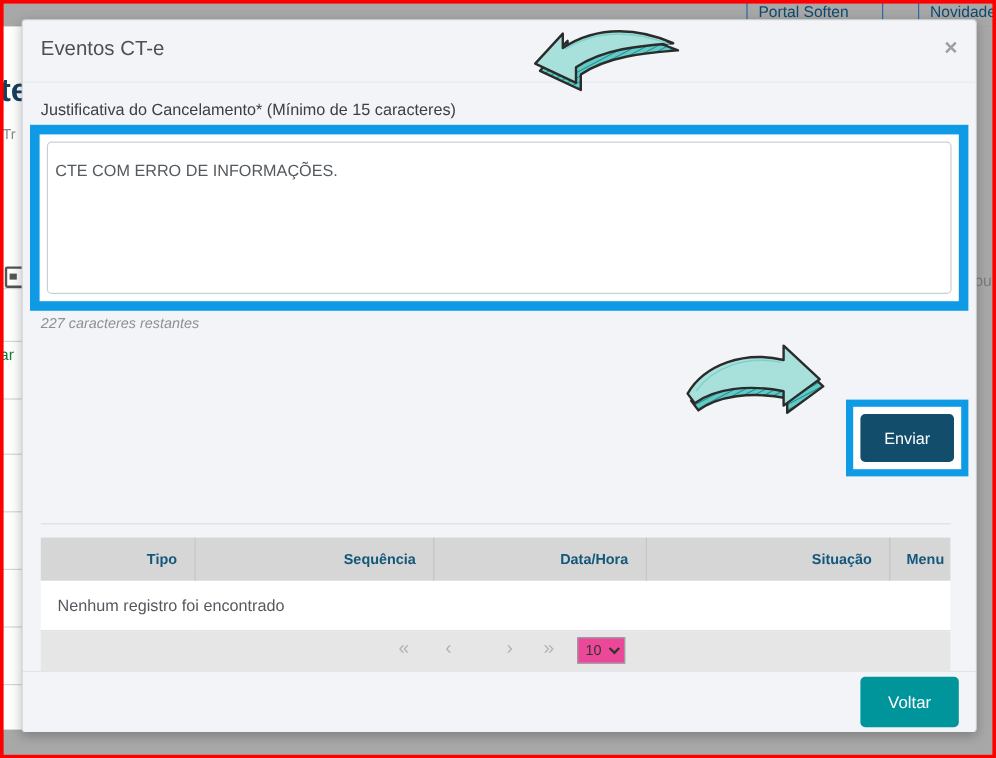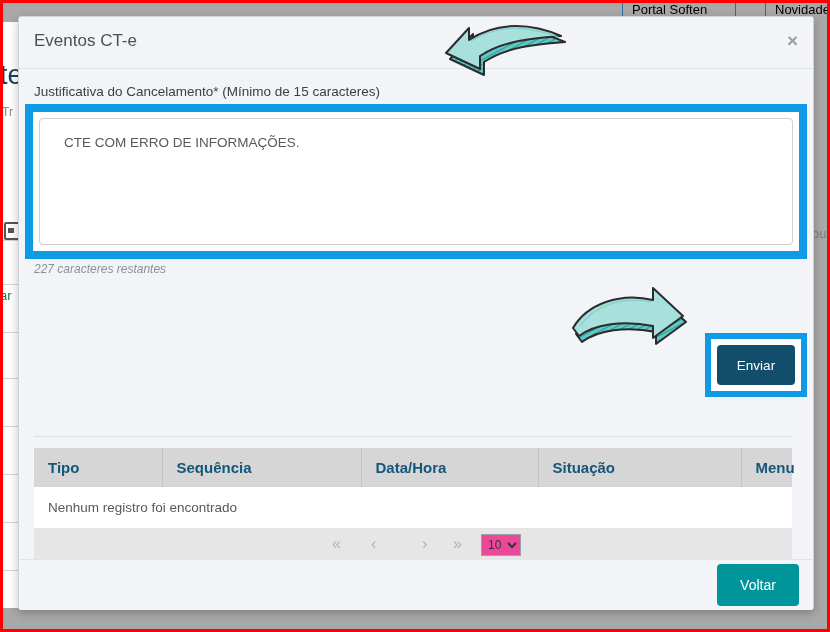--- a/index.html
+++ b/index.html
@@ -9,32 +9,32 @@
     background:#ffffff;
   }
 
   
   #bg-page{position:absolute;inset:0;background:#ffffff;}
   #bg-topbar{
     position:absolute;left:0;top:0;width:830px;height:22px;
     background:#a8a8a8;border-bottom:1px solid #9b9b9b;
   }
   .topnav-link{
-    position:absolute;top:2px;font-size:13px;color:#000000;
+    position:absolute;top:2px;font-size:13px;color:#0c4a6e;
     font-family:"Liberation Sans", sans-serif;white-space:nowrap;
   }
   .topnav-sep{position:absolute;top:0px;width:1px;height:22px;background:#2d6ca2;}
   #bg-body{
     position:absolute;left:0;top:22px;width:830px;height:610px;background:#a8a8a8;
   }
   #bg-white-col{
     position:absolute;left:0;top:22px;width:38px;height:586px;background:#ffffff;
   }
   #bg-head-text{
-    position:absolute;left:0px;top:60px;font-size:27px;font-weight:normal;
+    position:absolute;left:0px;top:60px;font-size:27px;font-weight:bold;
     color:#16405c;letter-spacing:0px;
   }
   #bg-sub-text{
     position:absolute;left:2px;top:105px;font-size:12px;color:#8a8a8a;
   }
   #bg-cal-icon{
     position:absolute;left:4px;top:222px;width:14px;height:14px;
     border:2px solid #555;border-radius:2px;
   }
   #bg-cal-icon::before{content:"";position:absolute;left:2px;top:4px;width:6px;height:5px;background:#555;}
@@ -73,21 +73,21 @@
 
   #ta-highlight{
     position:absolute;left:6px;top:35px;width:782px;height:155px;
     border:8px solid #0f9ae6;box-sizing:border-box;background:#ffffff;
   }
   #justificativa{
     position:absolute;left:20px;top:49px;width:754px;height:127px;
     box-sizing:border-box;border:1px solid #cbd0d5;border-radius:4px;
     background:#fff;resize:none;outline:none;
     font-family:"Liberation Sans", sans-serif;font-size:13.5px;color:#555a5f;
-    padding:14px 24px;line-height:1.45;
+    padding:14px 6px;line-height:1.45;
   }
   #char-count{
     position:absolute;left:15px;top:193px;font-size:12px;color:#8b9096;font-style:italic;
   }
 
   #enviar-highlight{
     position:absolute;left:686px;top:264px;width:102px;height:64px;
     border:6px solid #0f9ae6;box-sizing:border-box;background:#ffffff;
   }
   #enviar-btn{
@@ -99,22 +99,22 @@
   #eventos-title{
     position:absolute;left:15px;top:337px;font-size:16px;color:#14577a;font-weight:bold;
   }
   #eventos-rule{
     position:absolute;left:15px;top:367px;width:758px;height:1px;background:#dcdfe3;
   }
 
   #tbl-wrap{position:absolute;left:15px;top:379px;width:758px;}
   table#eventos{border-collapse:collapse;width:758px;table-layout:fixed;}
   #eventos thead th{
-    background:#d6d6d6;color:#14577a;font-size:15px;font-weight:bold;
-    text-align:left;padding:11px 14px;border-right:1px solid #c3c3c3;
+    background:#d6d6d6;color:#14577a;font-size:12px;font-weight:bold;
+    text-align:right;padding:11px 14px;border-right:1px solid #c3c3c3;
     box-sizing:border-box;
   }
   #eventos thead th:last-child{border-right:none;}
   #eventos tbody td{
     background:#ffffff;color:#55595e;font-size:13.5px;
     padding:13px 14px;border-bottom:1px solid #e3e3e3;
   }
   #pager-row td{background:#e6e6e6 !important;padding:0 !important;height:33px;border:none;}
   #pager{position:relative;height:33px;}
   .pg-btn{

